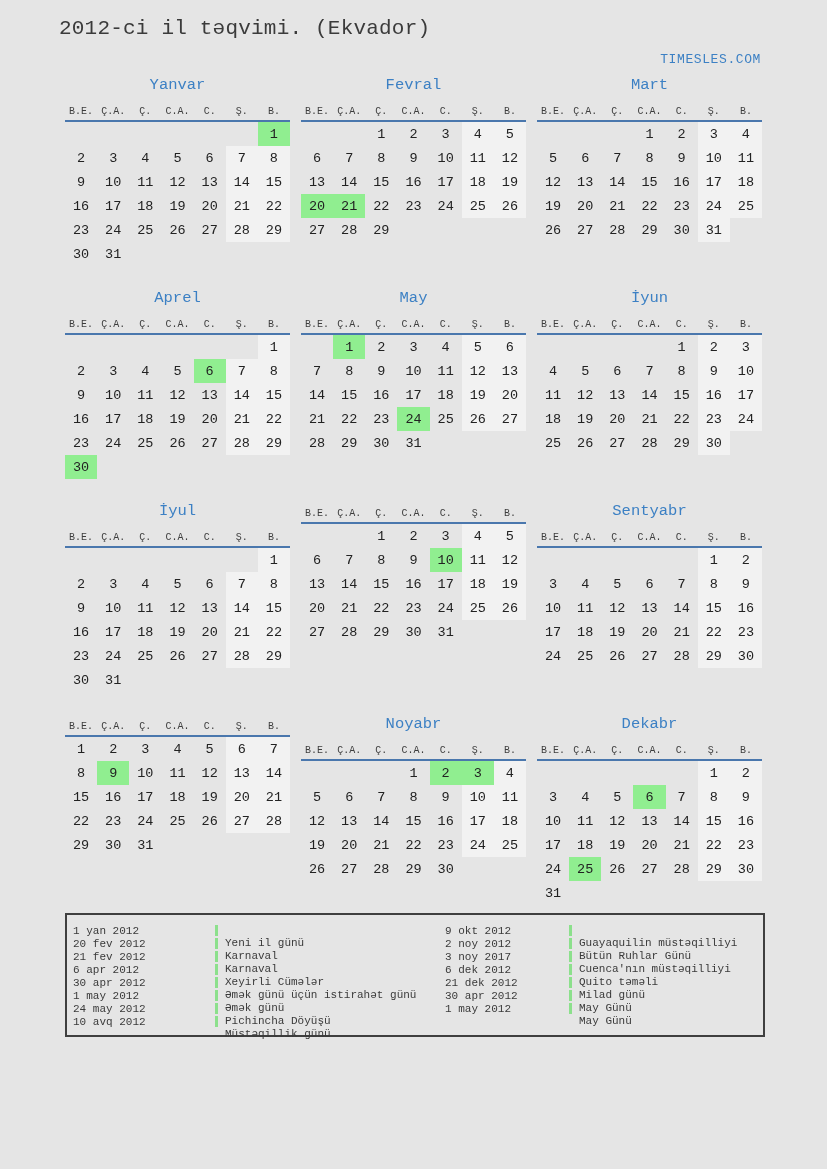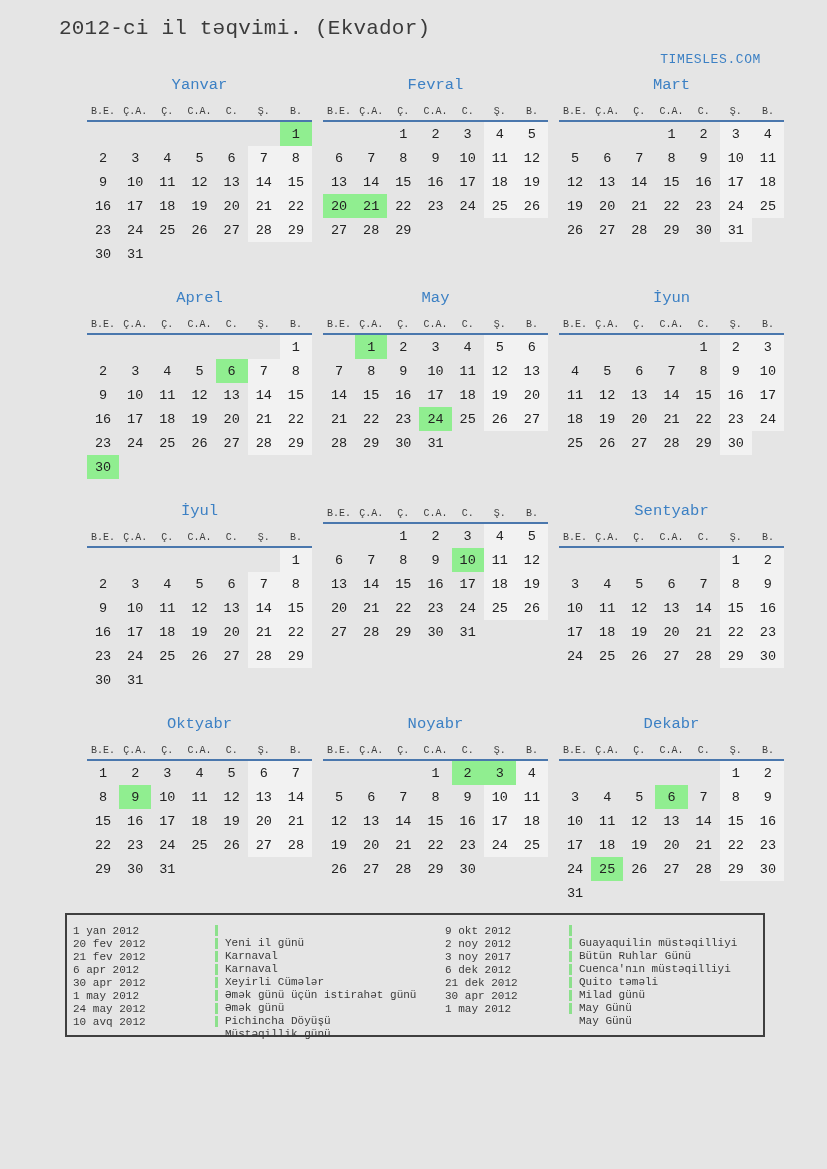--- a/index.html
+++ b/index.html
@@ -13,21 +13,21 @@
   }
   .site-link {
     position:absolute; right:66px; top:24px;
     font-size:13px; color:var(--accent-blue,#2e7cc3); text-decoration:none; letter-spacing:0.6px;margin-top:28px;
   }
   .months {
     position:absolute; left:65px; top:75px; width:697px;
     display:grid; grid-template-columns:repeat(3,225px); column-gap:11px;
     grid-auto-rows:213px;
   }
-  .month { width:225px;margin-left:22px; }
+  .month { width:225px; }
   .month-title {
     height:24px; line-height:21px; text-align:center;
     font-size:15.5px; color:var(--accent-blue,#3c80c4); cursor:pointer;
   }
   .month table { border-collapse:collapse; width:225px; table-layout:fixed; }
   .month thead tr { border-bottom:2px solid var(--line-blue,#4a77ad); }
   .month th {
     height:18px; padding:0; font-size:10px; font-weight:400;
     color:#3d3d3d; text-align:center; vertical-align:bottom; padding-bottom:3px;
   }
@@ -648,21 +648,20 @@
               <td>26</td>
               <td>27</td>
               <td>28</td>
               <td class="weekend">29</td>
               <td class="weekend">30</td>
             </tr>
           </tbody>
         </table>
       </div>
       <div class="month">
-        <div class="month-title">Oktyabr</div>
         <table>
           <thead>
             <tr>
               <th>B.E.</th>
               <th>Ç.A.</th>
               <th>Ç.</th>
               <th>C.A.</th>
               <th>C.</th>
               <th>Ş.</th>
               <th>B.</th>

